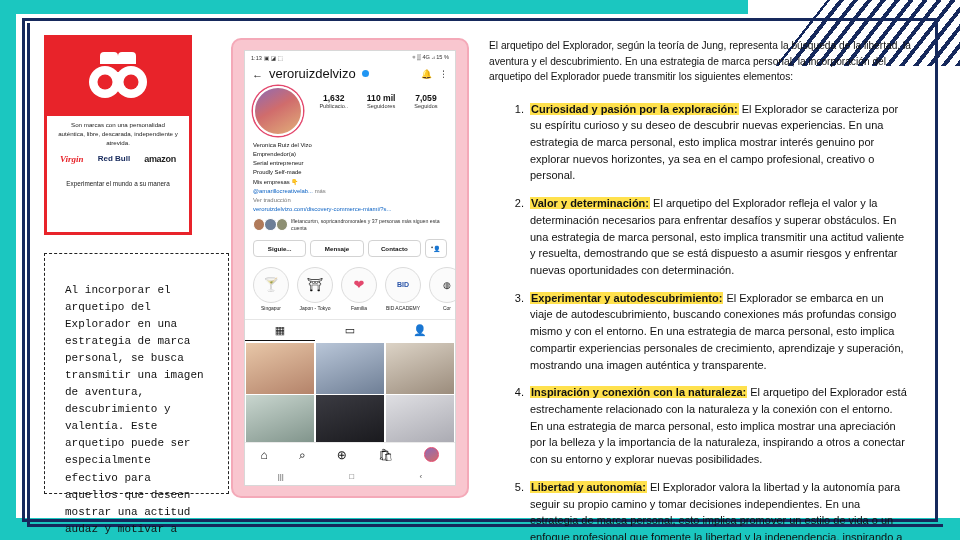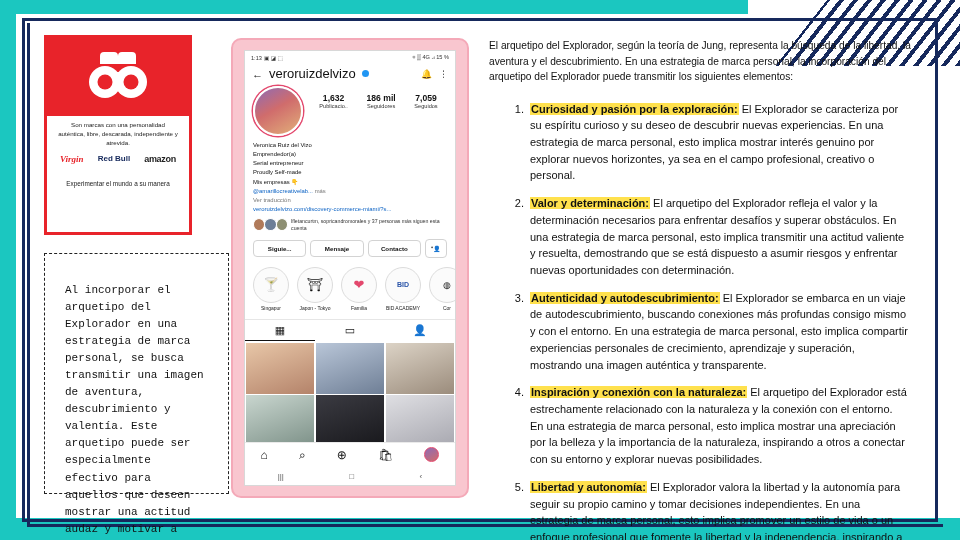--- a/index.html
+++ b/index.html
@@ -438,21 +438,21 @@
       </div>
 
       <div class="ig-stats">
         <div class="avatar"></div>
         <div class="stat-group">
           <div class="stat">
             <div class="stat-num">1,632</div>
             <div class="stat-lbl">Publicacio..</div>
           </div>
           <div class="stat">
-            <div class="stat-num">186 mil</div>
+            <div class="stat-num">110 mil</div>
             <div class="stat-lbl">Seguidores</div>
           </div>
           <div class="stat">
             <div class="stat-num">7,059</div>
             <div class="stat-lbl">Seguidos</div>
           </div>
         </div>
       </div>
 
       <div class="bio">
@@ -538,21 +538,21 @@
   <div class="text-col">
     <div class="intro">El arquetipo del Explorador, según la teoría de Jung, representa la búsqueda de la libertad, la aventura y el descubrimiento. En una estrategia de marca personal, la incorporación del arquetipo del Explorador puede transmitir los siguientes elementos:</div>
     <ol class="points">
       <li>
         <span class="hl-yellow">Curiosidad y pasión por la exploración:</span><span> El Explorador se caracteriza por su espíritu curioso y su deseo de descubrir nuevas experiencias. En una estrategia de marca personal, esto implica mostrar interés genuino por explorar nuevos horizontes, ya sea en el campo profesional, creativo o personal.</span>
       </li>
       <li>
         <span class="hl-yellow">Valor y determinación:</span><span> El arquetipo del Explorador refleja el valor y la determinación necesarios para enfrentar desafíos y superar obstáculos. En una estrategia de marca personal, esto implica transmitir una actitud valiente y resuelta, demostrando que se está dispuesto a asumir riesgos y enfrentar nuevas oportunidades con determinación.</span>
       </li>
       <li>
-        <span class="hl-yellow">Autenticidad y autodescubrimiento:</span><span> El Explorador se embarca en un viaje de autodescubrimiento, buscando conexiones más profundas consigo mismo y con el entorno. En una estrategia de marca personal, esto implica compartir experiencias personales de crecimiento, aprendizaje y superación, mostrando una imagen auténtica y transparente.</span>
+        <span class="hl-yellow">Experimentar y autodescubrimiento:</span><span> El Explorador se embarca en un viaje de autodescubrimiento, buscando conexiones más profundas consigo mismo y con el entorno. En una estrategia de marca personal, esto implica compartir experiencias personales de crecimiento, aprendizaje y superación, mostrando una imagen auténtica y transparente.</span>
       </li>
       <li>
         <span class="hl-yellow">Inspiración y conexión con la naturaleza:</span><span> El arquetipo del Explorador está estrechamente relacionado con la naturaleza y la conexión con el entorno. En una estrategia de marca personal, esto implica mostrar una apreciación por la belleza y la importancia de la naturaleza, inspirando a otros a conectar con su entorno y explorar nuevas posibilidades.</span>
       </li>
       <li>
         <span class="hl-yellow">Libertad y autonomía:</span><span> El Explorador valora la libertad y la autonomía para seguir su propio camino y tomar decisiones independientes. En una estrategia de marca personal, esto implica promover un estilo de vida o un enfoque profesional que fomente la libertad y la independencia, inspirando a otros a buscar su propia trayectoria.</span>
       </li>
     </ol>
   </div>
 

